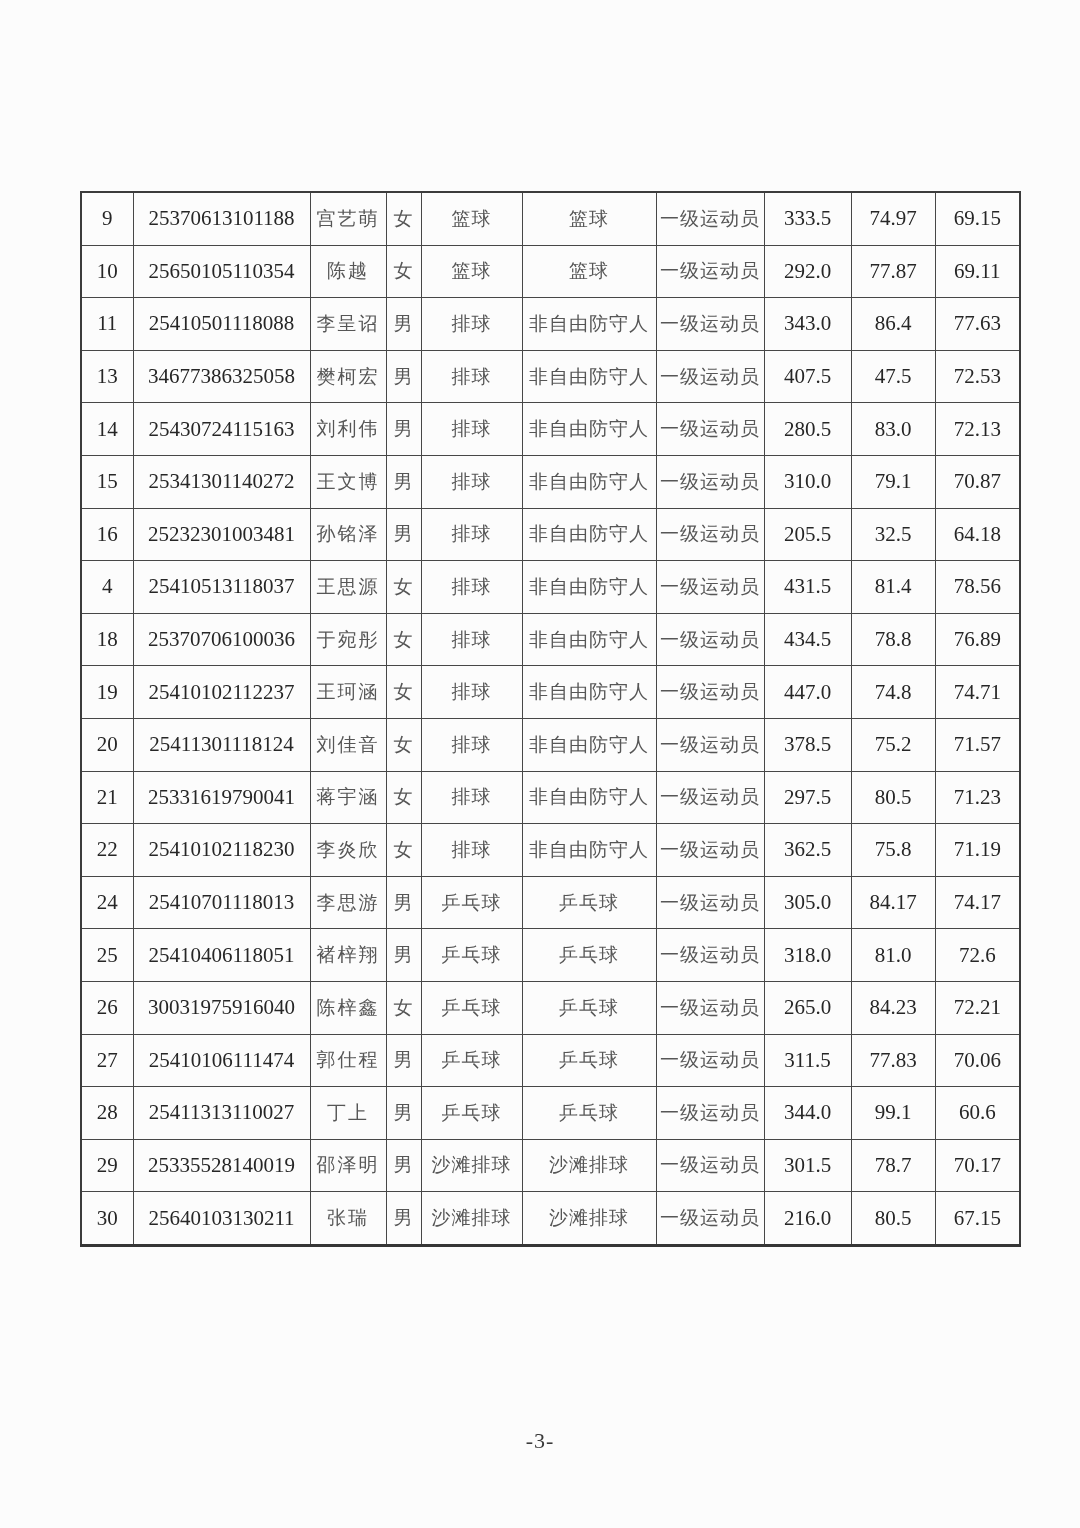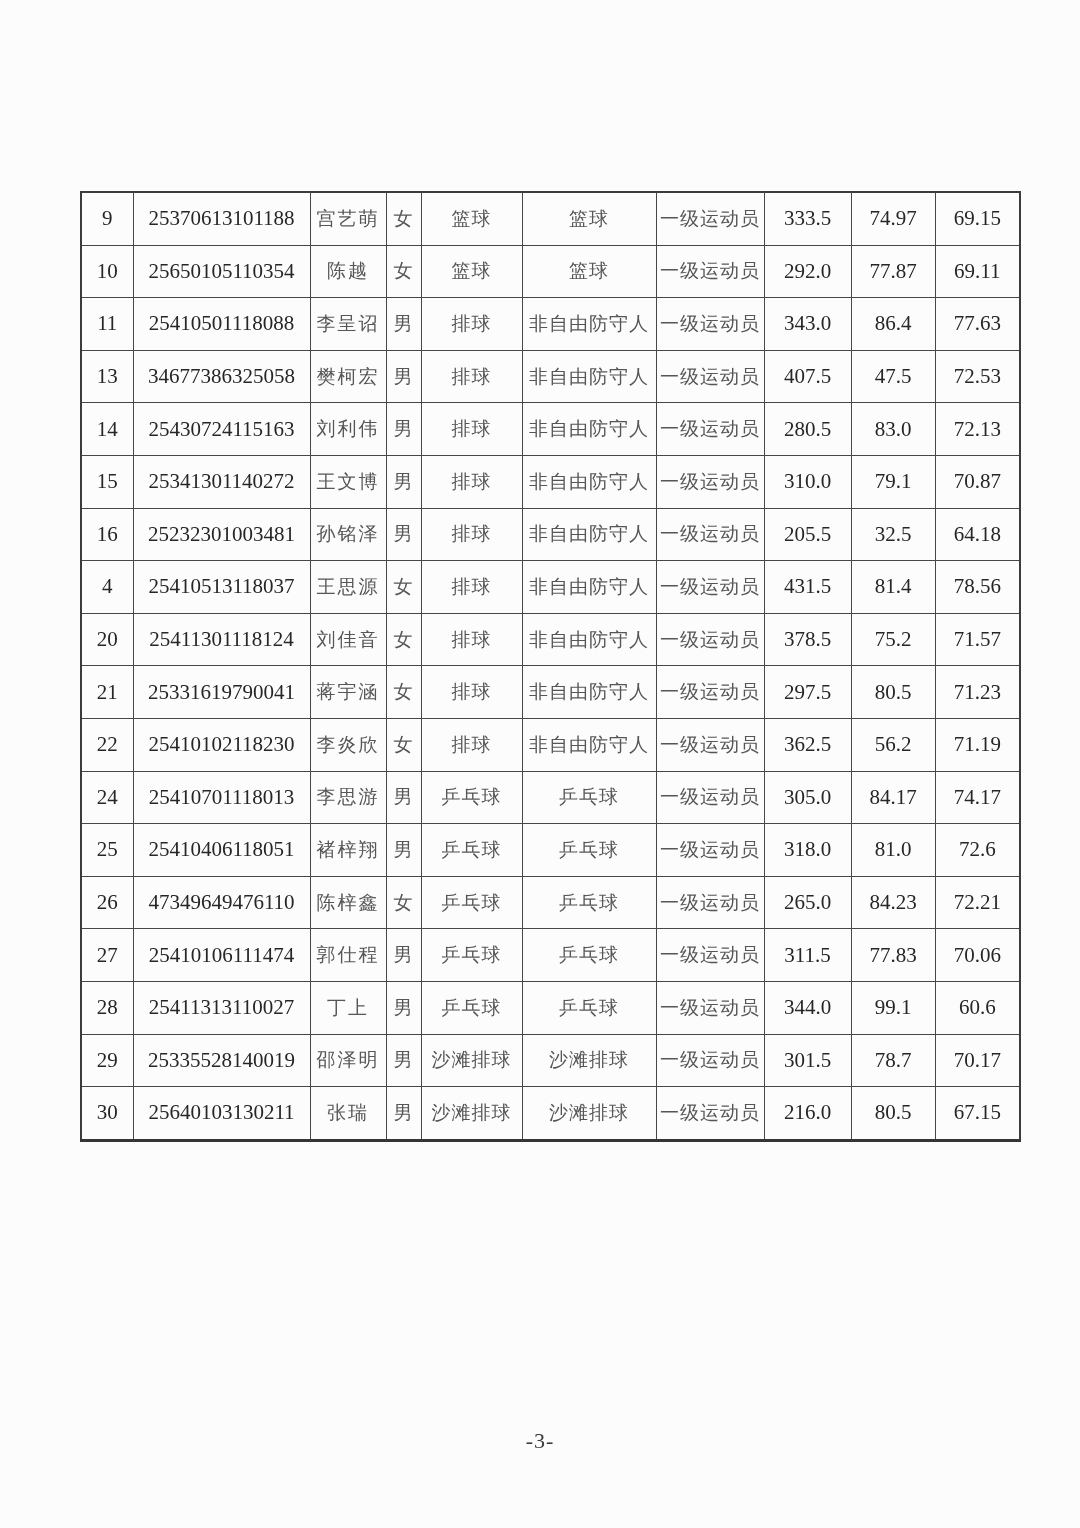--- a/index.html
+++ b/index.html
@@ -179,20 +179,44 @@
     <td class="cjk name">王思源</td>
     <td class="cjk">女</td>
     <td class="cjk">排球</td>
     <td class="cjk">非自由防守人</td>
     <td class="cjk">一级运动员</td>
     <td class="num">431.5</td>
     <td class="num">81.4</td>
     <td class="num">78.56</td>
   </tr>
         <tr>
+    <td class="num">18</td>
+    <td class="num">25370706100036</td>
+    <td class="cjk name">于宛彤</td>
+    <td class="cjk">女</td>
+    <td class="cjk">排球</td>
+    <td class="cjk">非自由防守人</td>
+    <td class="cjk">一级运动员</td>
+    <td class="num">434.5</td>
+    <td class="num">78.8</td>
+    <td class="num">76.89</td>
+  </tr>
+        <tr>
+    <td class="num">19</td>
+    <td class="num">25410102112237</td>
+    <td class="cjk name">王珂涵</td>
+    <td class="cjk">女</td>
+    <td class="cjk">排球</td>
+    <td class="cjk">非自由防守人</td>
+    <td class="cjk">一级运动员</td>
+    <td class="num">447.0</td>
+    <td class="num">74.8</td>
+    <td class="num">74.71</td>
+  </tr>
+        <tr>
     <td class="num">20</td>
     <td class="num">25411301118124</td>
     <td class="cjk name">刘佳音</td>
     <td class="cjk">女</td>
     <td class="cjk">排球</td>
     <td class="cjk">非自由防守人</td>
     <td class="cjk">一级运动员</td>
     <td class="num">378.5</td>
     <td class="num">75.2</td>
     <td class="num">71.57</td>
@@ -211,21 +235,21 @@
   </tr>
         <tr>
     <td class="num">22</td>
     <td class="num">25410102118230</td>
     <td class="cjk name">李炎欣</td>
     <td class="cjk">女</td>
     <td class="cjk">排球</td>
     <td class="cjk">非自由防守人</td>
     <td class="cjk">一级运动员</td>
     <td class="num">362.5</td>
-    <td class="num">56.2</td>
+    <td class="num">75.8</td>
     <td class="num">71.19</td>
   </tr>
         <tr>
     <td class="num">24</td>
     <td class="num">25410701118013</td>
     <td class="cjk name">李思游</td>
     <td class="cjk">男</td>
     <td class="cjk">乒乓球</td>
     <td class="cjk">乒乓球</td>
     <td class="cjk">一级运动员</td>
@@ -240,21 +264,21 @@
     <td class="cjk">男</td>
     <td class="cjk">乒乓球</td>
     <td class="cjk">乒乓球</td>
     <td class="cjk">一级运动员</td>
     <td class="num">318.0</td>
     <td class="num">81.0</td>
     <td class="num">72.6</td>
   </tr>
         <tr>
     <td class="num">26</td>
-    <td class="num">47349649476110</td>
+    <td class="num">30031975916040</td>
     <td class="cjk name">陈梓鑫</td>
     <td class="cjk">女</td>
     <td class="cjk">乒乓球</td>
     <td class="cjk">乒乓球</td>
     <td class="cjk">一级运动员</td>
     <td class="num">265.0</td>
     <td class="num">84.23</td>
     <td class="num">72.21</td>
   </tr>
         <tr>

